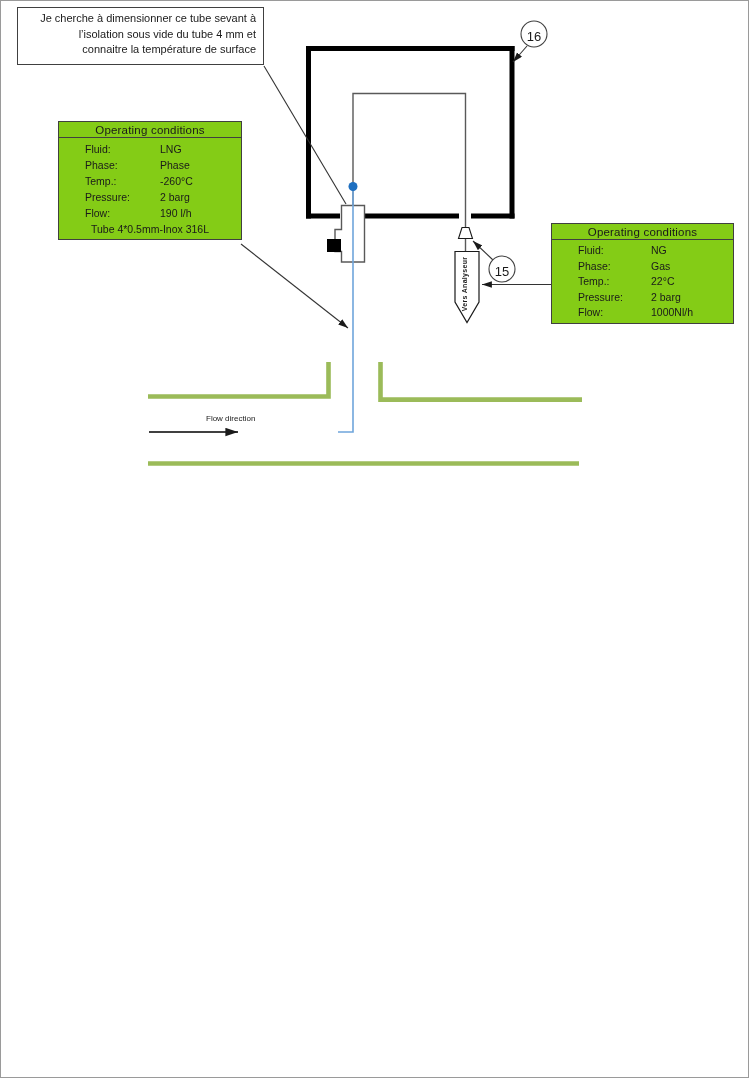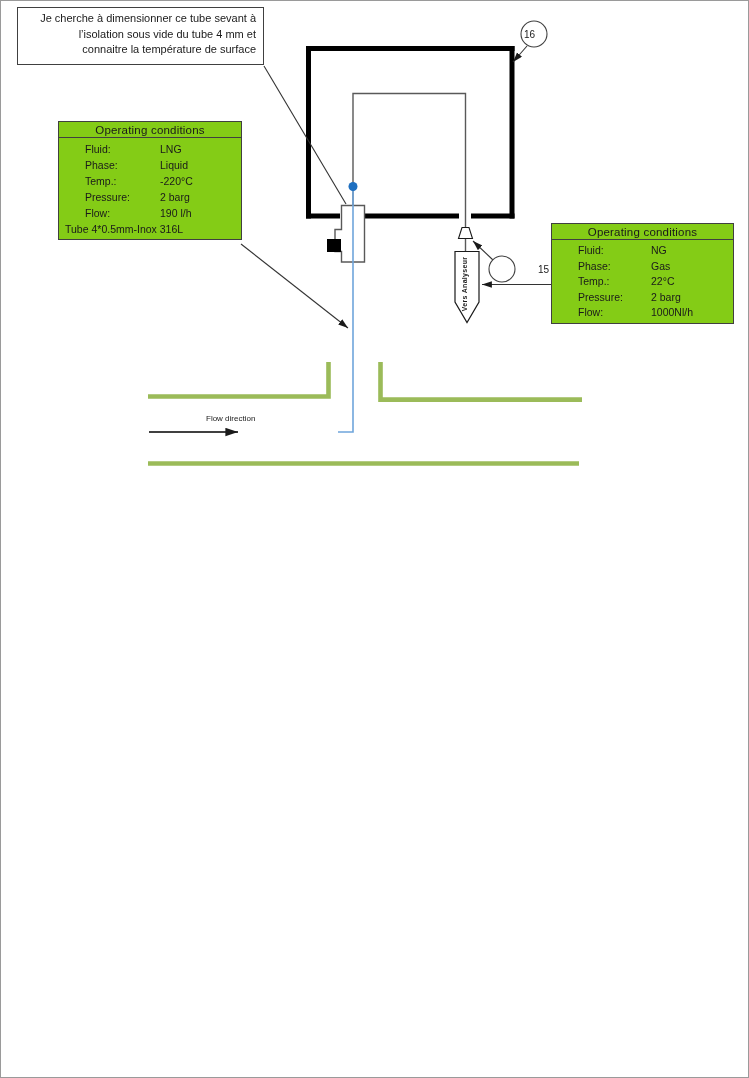--- a/index.html
+++ b/index.html
@@ -22,38 +22,38 @@
   
   .op-table{
     border:1.2px solid #404040;box-sizing:border-box;background:#84cc16;
   }
   .op-title{
     text-align:center;font-size:11.5px;letter-spacing:.2px;
     padding:2px 0 1px;border-bottom:1.2px solid #404040;
   }
   .op-body{padding:3px 6px 2px;}
   .op-row{display:flex;font-size:10.5px;}
-  .op-footer{font-size:10.5px;}
+  .op-footer{font-size:10.5px;text-align:center;}
   .lh16 .op-row,.lh16 .op-footer{line-height:16px;}
   .lh155 .op-row{line-height:15.5px;}
   .op-label{flex:0 0 auto;padding-left:20px;}
   .t-left{left:57px;top:120px;width:184px;}
   .t-left .op-label{width:75px;}
   .t-right{left:550px;top:222px;width:183px;}
   .t-right .op-label{width:73px;}
 
   .flow-label{left:170px;top:413px;font-size:8px;padding-left:35px;}
   .analyzer-label{
     left:434px;top:277px;width:64px;height:12px;
     transform:rotate(-90deg);text-align:center;
     font-size:7px;font-weight:bold;letter-spacing:.3px;
   }
-  .balloon-num{width:20px;font-size:10px;}
+  .balloon-num{width:20px;text-align:center;font-size:13px;}
   .b16{left:523px;top:28px;}
-  .b15{left:491px;top:263px;margin-left:46px;}
+  .b15{left:491px;top:263px;}
 </style>
 </head>
 <body>
 
 <div id="page">
 
   <svg width="749" height="1078" viewBox="0 0 749 1078">
     <defs>
       <marker id="arrow" markerWidth="10" markerHeight="7" refX="9" refY="3" orient="auto">
         <path d="M0,0 L9,3 L0,6 Z" fill="#1a1a1a"></path>
@@ -110,25 +110,25 @@
 
   <div class="abs op-table t-left lh16">
     <div class="op-title">Operating conditions</div>
     <div class="op-body">
       <div class="op-row">
         <span class="op-label">Fluid:</span>
         <span class="op-value">LNG</span>
       </div>
       <div class="op-row">
         <span class="op-label">Phase:</span>
-        <span class="op-value">Liquid</span>
+        <span class="op-value">Phase</span>
       </div>
       <div class="op-row">
         <span class="op-label">Temp.:</span>
-        <span class="op-value">-220°C</span>
+        <span class="op-value">-260°C</span>
       </div>
       <div class="op-row">
         <span class="op-label">Pressure:</span>
         <span class="op-value">2 barg</span>
       </div>
       <div class="op-row">
         <span class="op-label">Flow:</span>
         <span class="op-value">190 l/h</span>
       </div>
       <div class="op-footer">Tube 4*0.5mm-Inox 316L</div>

